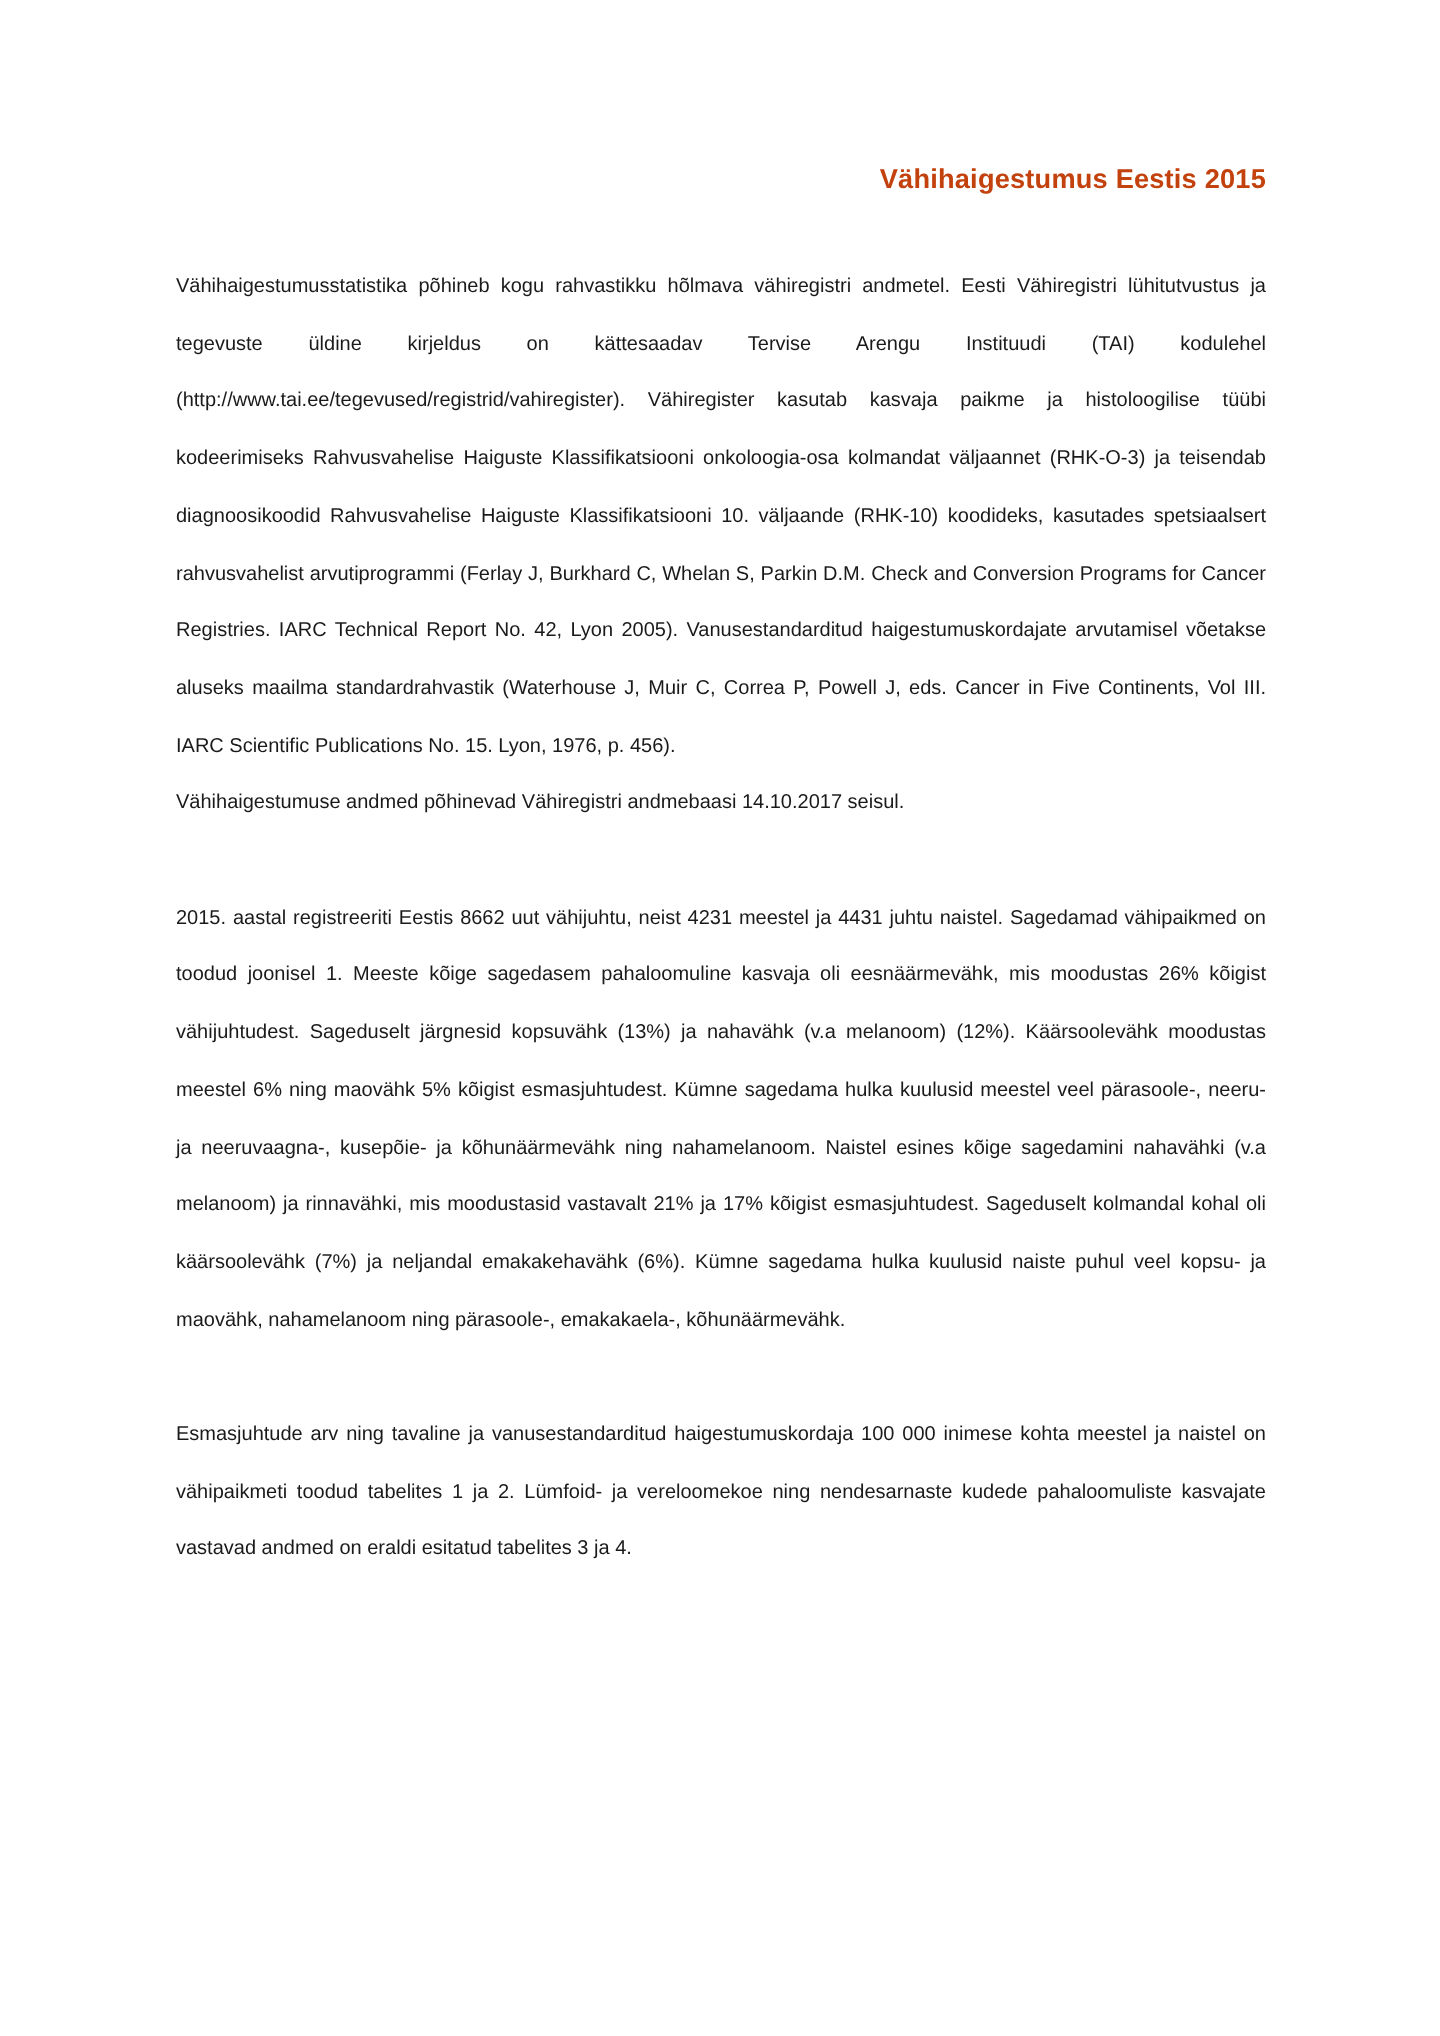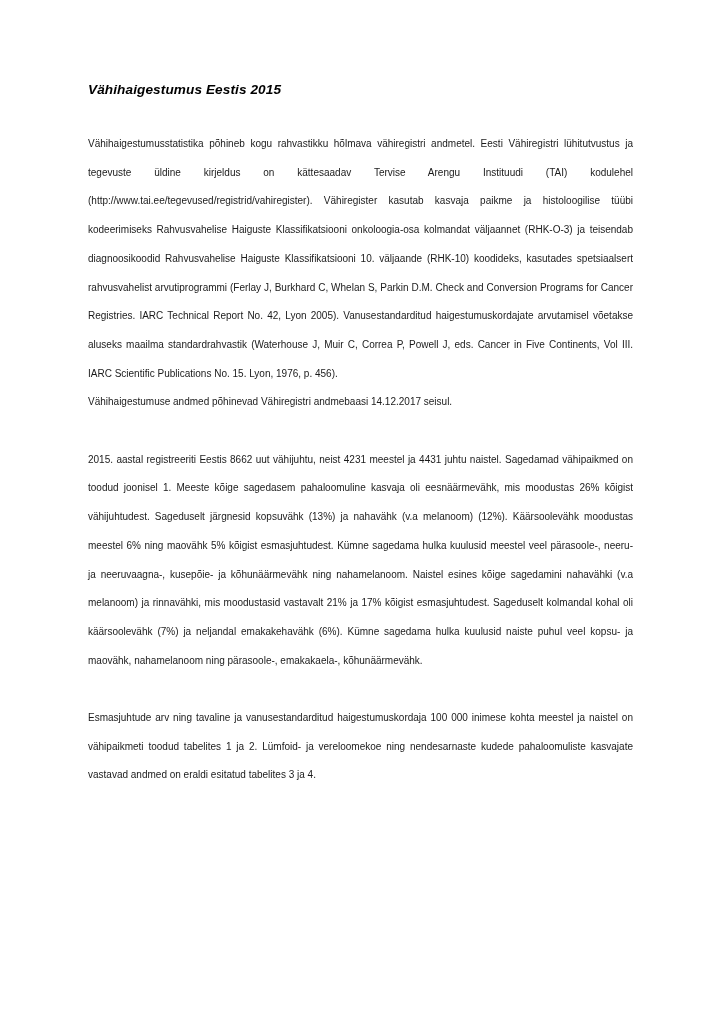--- a/index.html
+++ b/index.html
@@ -21,26 +21,25 @@
   }
   .content {
     position: absolute;
     left: 88px;
     top: 80px;
     width: 545px;
   }
   .doc-title {
     font-size: 13.6px;
     font-weight: bold;
-    text-align: left;
+    text-align: right;
     letter-spacing: 0.1px;
     line-height: 19px;
     margin: 0 0 0 0;
-    color: #000000;
-    font-style: italic;
+    color: #c2410c;
   }
   .para {
     font-size: 10px;
     line-height: 28.7px;
     text-align: justify;
     text-justify: inter-word;
     margin: 0;
     color: #1a1a1a;
     hyphens: none;
     word-spacing: 0px;
@@ -60,21 +59,21 @@
 
 <div class="page">
   <div class="content">
 
     <h1 class="doc-title">Vähihaigestumus Eestis 2015</h1>
 
     <div class="para-gap-lg"></div>
 
     <p class="para">Vähihaigestumusstatistika põhineb kogu rahvastikku hõlmava vähiregistri andmetel. Eesti Vähiregistri lühitutvustus ja tegevuste üldine kirjeldus on kättesaadav Tervise Arengu Instituudi (TAI) kodulehel (http://www.tai.ee/tegevused/registrid/vahiregister). Vähiregister kasutab kasvaja paikme ja histoloogilise tüübi kodeerimiseks Rahvusvahelise Haiguste Klassifikatsiooni onkoloogia-osa kolmandat väljaannet (RHK-O-3) ja teisendab diagnoosikoodid Rahvusvahelise Haiguste Klassifikatsiooni 10. väljaande (RHK-10) koodideks, kasutades spetsiaalsert rahvusvahelist arvutiprogrammi (Ferlay J, Burkhard C, Whelan S, Parkin D.M. Check and Conversion Programs for Cancer Registries. IARC Technical Report No. 42, Lyon 2005). Vanusestandarditud haigestumuskordajate arvutamisel võetakse aluseks maailma standardrahvastik (Waterhouse J, Muir C, Correa P, Powell J, eds. Cancer in Five Continents, Vol III. IARC Scientific Publications No. 15. Lyon, 1976, p. 456).</p>
 
-    <p class="para left">Vähihaigestumuse andmed põhinevad Vähiregistri andmebaasi 14.12.2017 seisul.</p>
+    <p class="para left">Vähihaigestumuse andmed põhinevad Vähiregistri andmebaasi 14.10.2017 seisul.</p>
 
     <div class="para-gap-blank"></div>
 
     <p class="para">2015. aastal registreeriti Eestis 8662 uut vähijuhtu, neist 4231 meestel ja 4431 juhtu naistel. Sagedamad vähipaikmed on toodud joonisel 1. Meeste kõige sagedasem pahaloomuline kasvaja oli eesnäärmevähk, mis moodustas 26% kõigist vähijuhtudest. Sageduselt järgnesid kopsuvähk (13%) ja nahavähk (v.a melanoom) (12%). Käärsoolevähk moodustas meestel 6% ning maovähk 5% kõigist esmasjuhtudest. Kümne sagedama hulka kuulusid meestel veel pärasoole-, neeru- ja neeruvaagna-, kusepõie- ja kõhunäärmevähk ning nahamelanoom. Naistel esines kõige sagedamini nahavähki (v.a melanoom) ja rinnavähki, mis moodustasid vastavalt 21% ja 17% kõigist esmasjuhtudest. Sageduselt kolmandal kohal oli käärsoolevähk (7%) ja neljandal emakakehavähk (6%). Kümne sagedama hulka kuulusid naiste puhul veel kopsu- ja maovähk, nahamelanoom ning pärasoole-, emakakaela-, kõhunäärmevähk.</p>
 
     <div class="para-gap-blank"></div>
 
     <p class="para">Esmasjuhtude arv ning tavaline ja vanusestandarditud haigestumuskordaja 100 000 inimese kohta meestel ja naistel on vähipaikmeti toodud tabelites 1 ja 2. Lümfoid- ja vereloomekoe ning nendesarnaste kudede pahaloomuliste kasvajate vastavad andmed on eraldi esitatud tabelites 3 ja 4.</p>
 
     <div class="para-gap-blank"></div>

